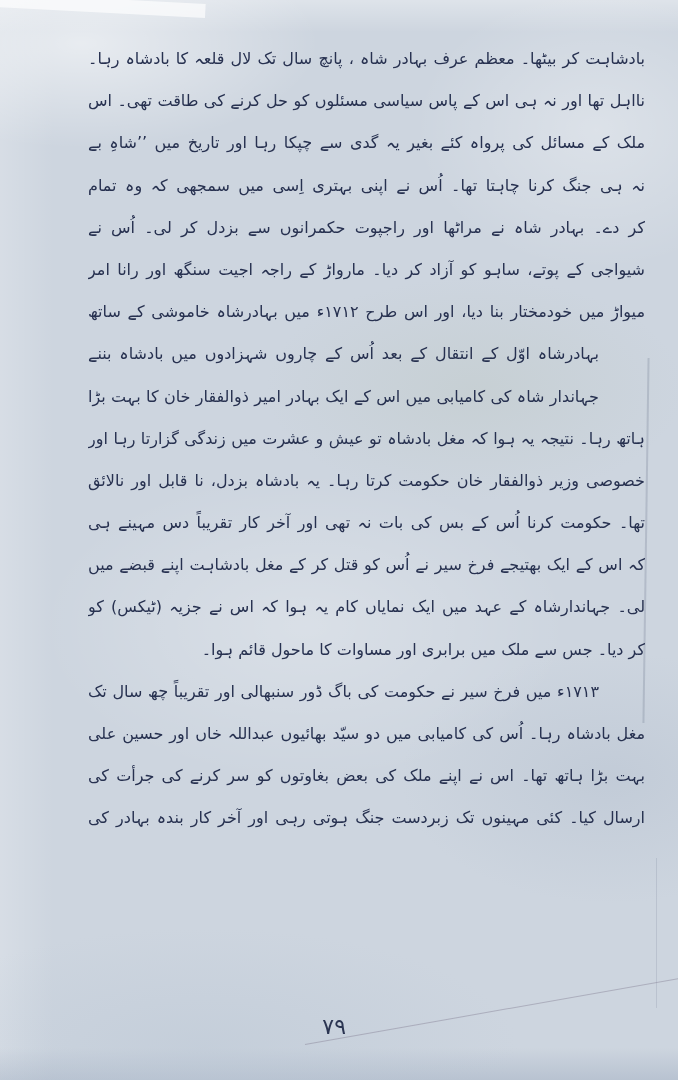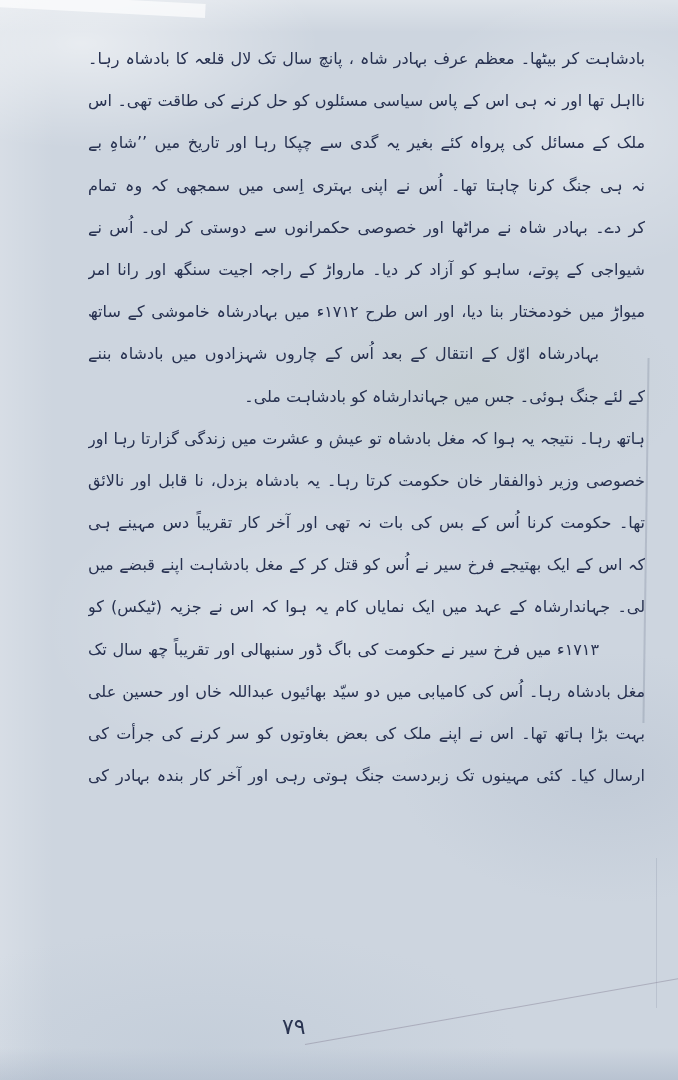--- a/index.html
+++ b/index.html
@@ -71,21 +71,21 @@
     text-align-last: justify;
     text-justify: inter-word;
     white-space: normal;
   }
   .line.first { padding-right: 46px; }
   .line.end { text-align-last: right; }
   .page-number {
     position: absolute;
     left: 282px; top: 1012px;
     width: 64px;
-    text-align: left;
+    text-align: right;
     direction: rtl;
     color: #2b3552;
     font-size: 22px;
     line-height: 30px;
     font-family: "DejaVu Sans", sans-serif;
   }
 </style>
 </head>
 <body>
 
@@ -94,30 +94,31 @@
   <div class="corner-sliver"></div>
   <div class="crease-right"></div>
   <div class="crease-right-2"></div>
   <div class="scratch-mark"></div>
 
   <div class="text-block">
       <div class="line">بادشاہت کر بیٹھا۔ معظم عرف بہادر شاہ ، پانچ سال تک لال قلعہ کا بادشاہ رہا۔ لیکن یہ</div>
       <div class="line">نااہل تھا اور نہ ہی اس کے پاس سیاسی مسئلوں کو حل کرنے کی طاقت تھی۔ اس لئے</div>
       <div class="line">ملک کے مسائل کی پرواہ کئے بغیر یہ گدی سے چپکا رہا اور تاریخ میں ’’شاہِ بے خبر‘‘ کے</div>
       <div class="line">نہ ہی جنگ کرنا چاہتا تھا۔ اُس نے اپنی بہتری اِسی میں سمجھی کہ وہ تمام انقلابیوں کو آزاد</div>
-      <div class="line">کر دے۔ بہادر شاہ نے مراٹھا اور خصوصی حکمرانوں سے دوستی کر لی۔ اُس نے</div>
+      <div class="line">کر دے۔ بہادر شاہ نے مراٹھا اور راجپوت حکمرانوں سے بزدل کر لی۔ اُس نے</div>
       <div class="line">شیواجی کے پوتے، ساہو کو آزاد کر دیا۔ مارواڑ کے راجہ اجیت سنگھ اور رانا امر سنگھ کو</div>
       <div class="line">میواڑ میں خودمختار بنا دیا، اور اس طرح ۱۷۱۲ء میں بہادرشاہ خاموشی کے ساتھ دُنیا سے</div>
       <div class="line first">بہادرشاہ اوّل کے انتقال کے بعد اُس کے چاروں شہزادوں میں بادشاہ بننے</div>
-      <div class="line end">کے لئے جنگ ہوئی۔ جس میں جہاندارشاہ کو بادشاہت ملی۔</div>
+      <div class="line first">جہاندار شاہ کی کامیابی میں اس کے ایک بہادر امیر ذوالفقار خان کا بہت بڑا</div>
       <div class="line">ہاتھ رہا۔ نتیجہ یہ ہوا کہ مغل بادشاہ تو عیش و عشرت میں زندگی گزارتا رہا اور اس کا</div>
       <div class="line">خصوصی وزیر ذوالفقار خان حکومت کرتا رہا۔ یہ بادشاہ بزدل، نا قابل اور نالائق قسم کا</div>
       <div class="line">تھا۔ حکومت کرنا اُس کے بس کی بات نہ تھی اور آخر کار تقریباً دس مہینے ہی گزرے تھے</div>
       <div class="line">کہ اس کے ایک بھتیجے فرخ سیر نے اُس کو قتل کر کے مغل بادشاہت اپنے قبضے میں لے</div>
       <div class="line">لی۔ جہاندارشاہ کے عہد میں ایک نمایاں کام یہ ہوا کہ اس نے جزیہ (ٹیکس) کو معاف</div>
+      <div class="line end">کر دیا۔ جس سے ملک میں برابری اور مساوات کا ماحول قائم ہوا۔</div>
       <div class="line first">۱۷۱۳ء میں فرخ سیر نے حکومت کی باگ ڈور سنبھالی اور تقریباً چھ سال تک وہ</div>
       <div class="line">مغل بادشاہ رہا۔ اُس کی کامیابی میں دو سیّد بھائیوں عبداللہ خاں اور حسین علی خاں کا</div>
       <div class="line">بہت بڑا ہاتھ تھا۔ اس نے اپنے ملک کی بعض بغاوتوں کو سر کرنے کی جرأت کی جس</div>
       <div class="line">ارسال کیا۔ کئی مہینوں تک زبردست جنگ ہوتی رہی اور آخر کار بندہ بہادر کی شکست</div>
     </div>
 
   <div class="page-number">۷۹</div>
 </div>
 
 </body></html>

